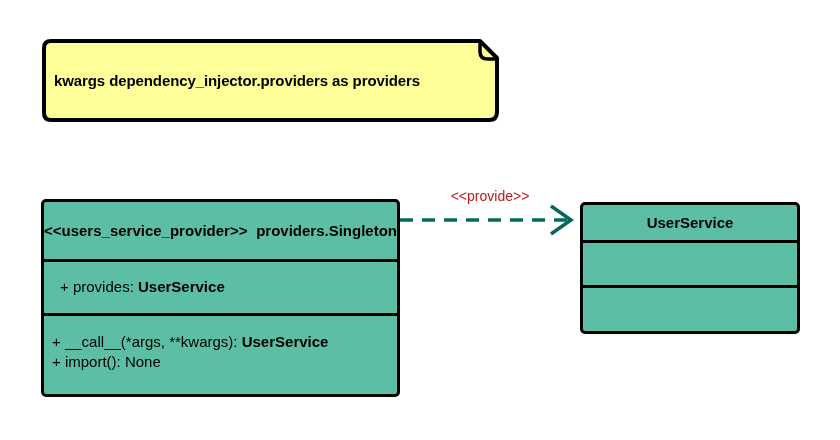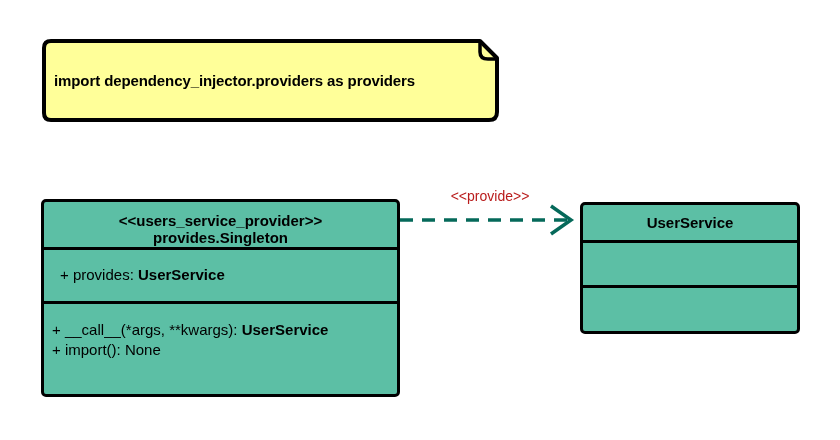--- a/index.html
+++ b/index.html
@@ -70,25 +70,25 @@
     border-top: 3px solid #000000;
   }
 
   .class-provider {
     left: 41px;
     top: 199px;
     width: 359px;
     height: 198px;
   }
   .class-provider .c-head {
-    height: 45px;
-    display: flex;
-    flex-direction: column;
-    align-items: center;
-    justify-content: flex-end;
+    height: 57px;
+    display: flex;
+    flex-direction: row;
+    align-items: center;
+    justify-content: space-between;
     line-height: 1.18;
   }
   .class-provider .c-head .line {
     font-size: 15px;
     font-weight: bold;
     color: #000000;
     white-space: nowrap;
   }
   .class-provider .c-attrs {
     height: 54px;
@@ -159,33 +159,33 @@
 </head>
 <body>
 
 <div class="canvas">
 
   <div class="note">
     <svg class="note-svg" viewBox="0 0 460 85">
       <path d="M4,10 Q4,3 11,3 L440,3 L457,20 L457,74 Q457,82 449,82 L11,82 Q4,82 4,75 Z" fill="#ffff99" stroke="#000000" stroke-width="4" stroke-linejoin="round"></path>
       <path d="M440,3 L440,14 Q440,21 448,21 L457,21" fill="none" stroke="#000000" stroke-width="3.5" stroke-linejoin="round"></path>
     </svg>
-    <div class="note-text">import dependency_injector.providers as providers</div>
+    <div class="note-text">kwargs dependency_injector.providers as providers</div>
   </div>
 
   <svg class="connector" viewBox="0 0 195 60">
     <line x1="5" y1="40" x2="172" y2="40" stroke="#05695a" stroke-width="3.5" stroke-dasharray="13,9"></line>
     <polyline points="156,26 176,40 156,54" fill="none" stroke="#05695a" stroke-width="3.5" stroke-linecap="butt" stroke-linejoin="miter"></polyline>
   </svg>
   <div class="edge-label">&lt;&lt;provide&gt;&gt;</div>
 
   <div class="uml-class class-provider">
     <div class="compartment c-head">
       <span class="line">&lt;&lt;users_service_provider&gt;&gt;</span>
-      <span class="line">provides.Singleton</span>
+      <span class="line">providers.Singleton</span>
     </div>
     <div class="compartment c-attrs sep">
       <div class="member">
         <span>+</span>
         <span>provides: </span><b>UserService</b>
       </div>
     </div>
     <div class="compartment c-ops sep">
       <div class="member">
         <span>+</span>

